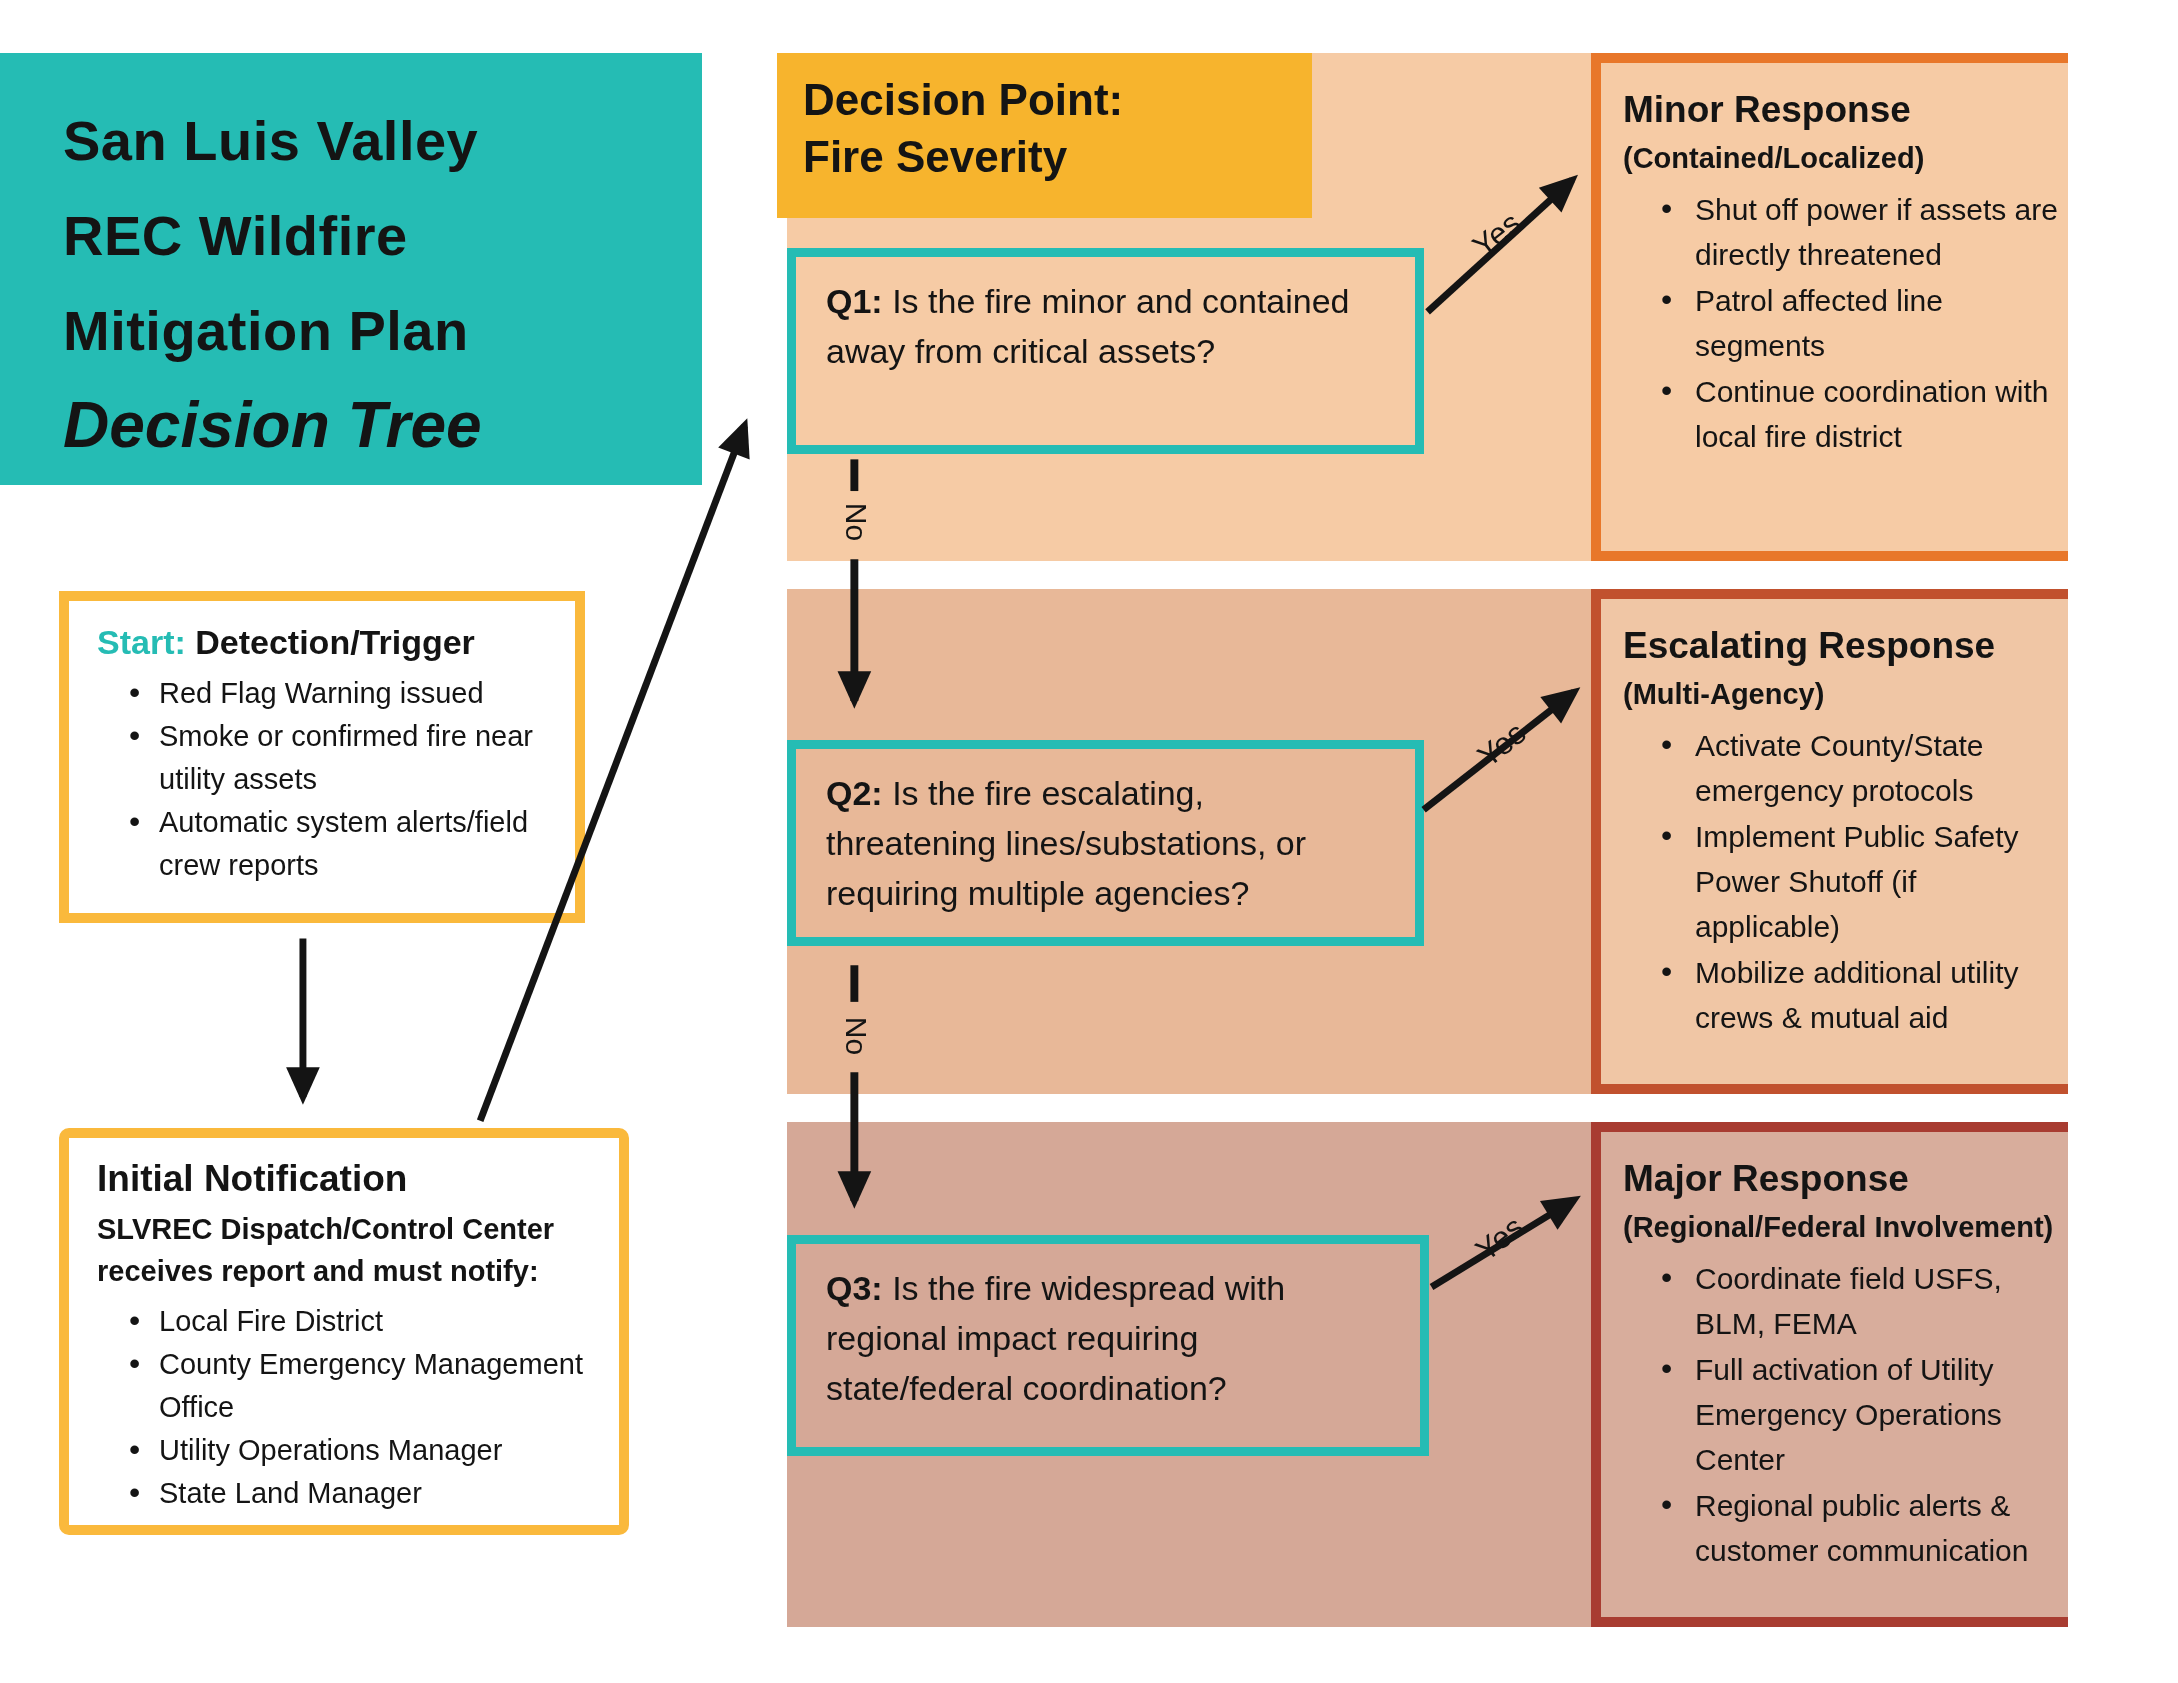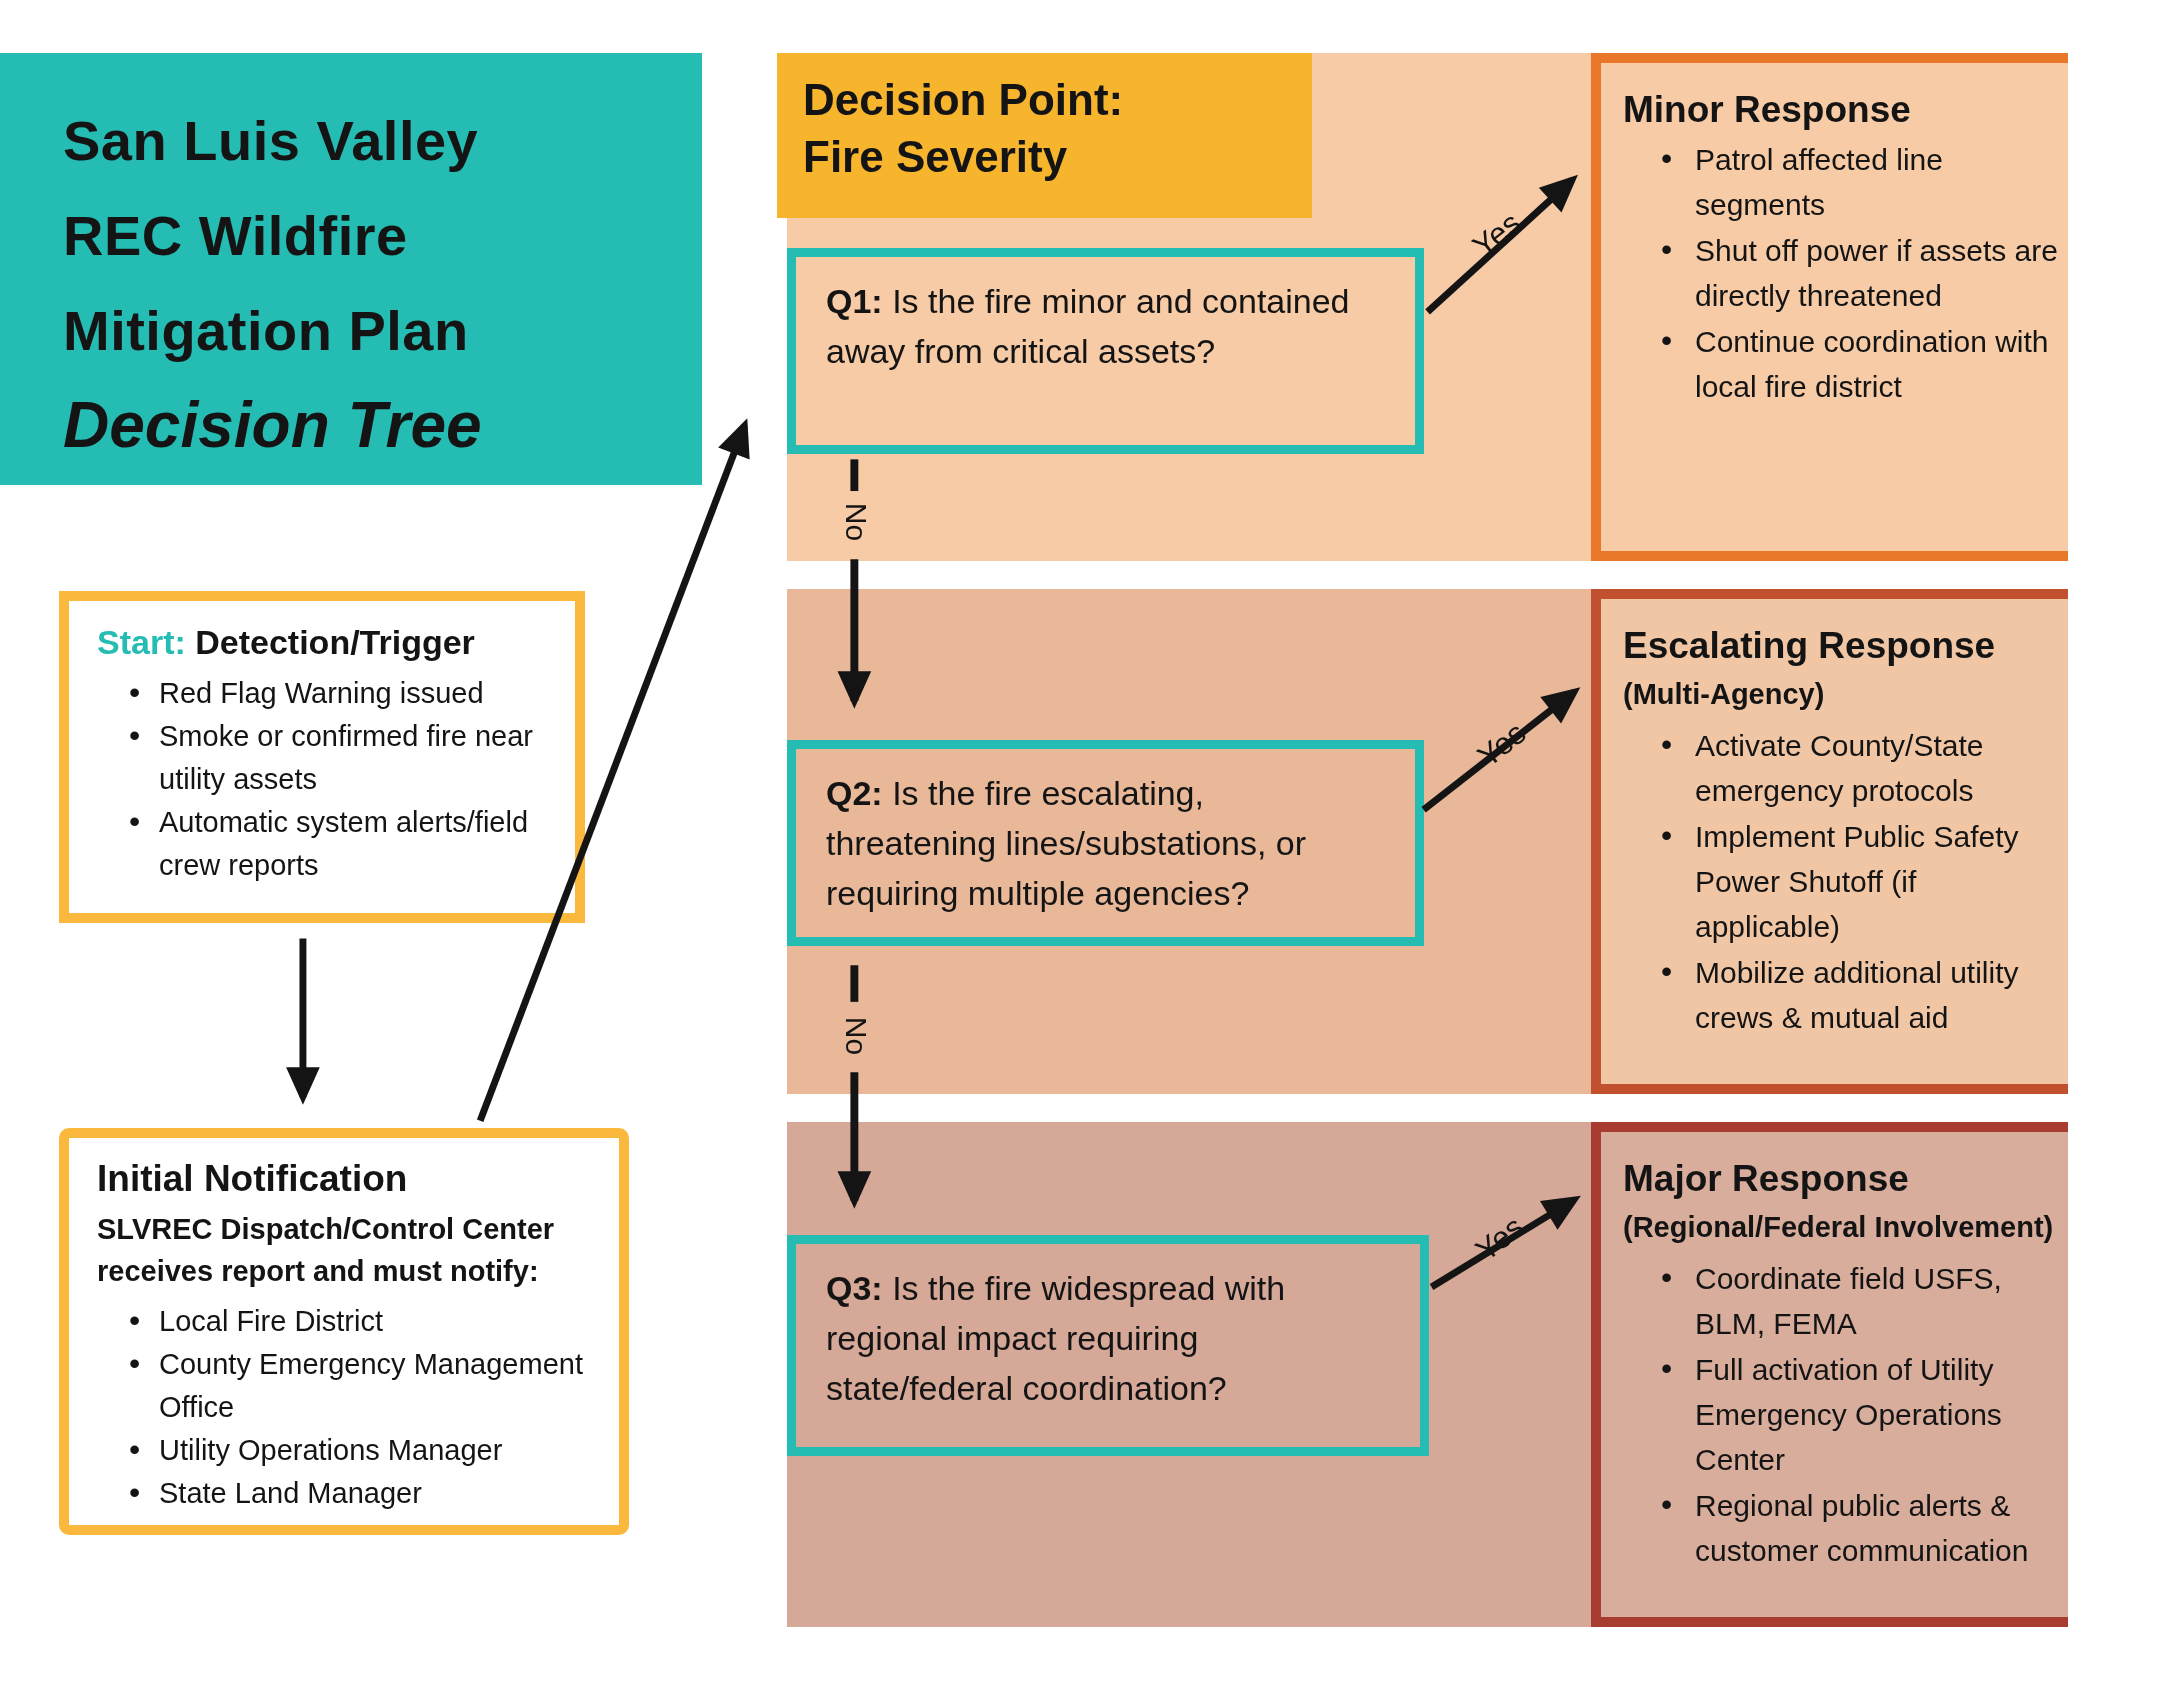--- a/index.html
+++ b/index.html
@@ -139,23 +139,24 @@
     <span class="q-prefix">Q2:</span>
     <span>Is the fire escalating, threatening lines/substations, or requiring multiple agencies?</span>
   </div>
   <div id="q3-box" class="q-box">
     <span class="q-prefix">Q3:</span>
     <span>Is the fire widespread with regional impact requiring state/federal coordination?</span>
   </div>
 
   <div id="response-1" class="r-box">
     <div class="r-title">Minor Response</div>
-    <ul class="bullets">
+    <div class="r-subtitle">(Contained/Localized)</div>
+    <ul class="bullets">
+      <li>Shut off power if assets are directly threatened</li>
       <li>Patrol affected line segments</li>
-      <li>Shut off power if assets are directly threatened</li>
       <li>Continue coordination with local fire district</li>
     </ul>
   </div>
   <div id="response-2" class="r-box">
     <div class="r-title">Escalating Response</div>
     <div class="r-subtitle">(Multi-Agency)</div>
     <ul class="bullets">
       <li>Activate County/State emergency protocols</li>
       <li>Implement Public Safety Power Shutoff (if applicable)</li>
       <li>Mobilize additional utility crews &amp; mutual aid</li>

